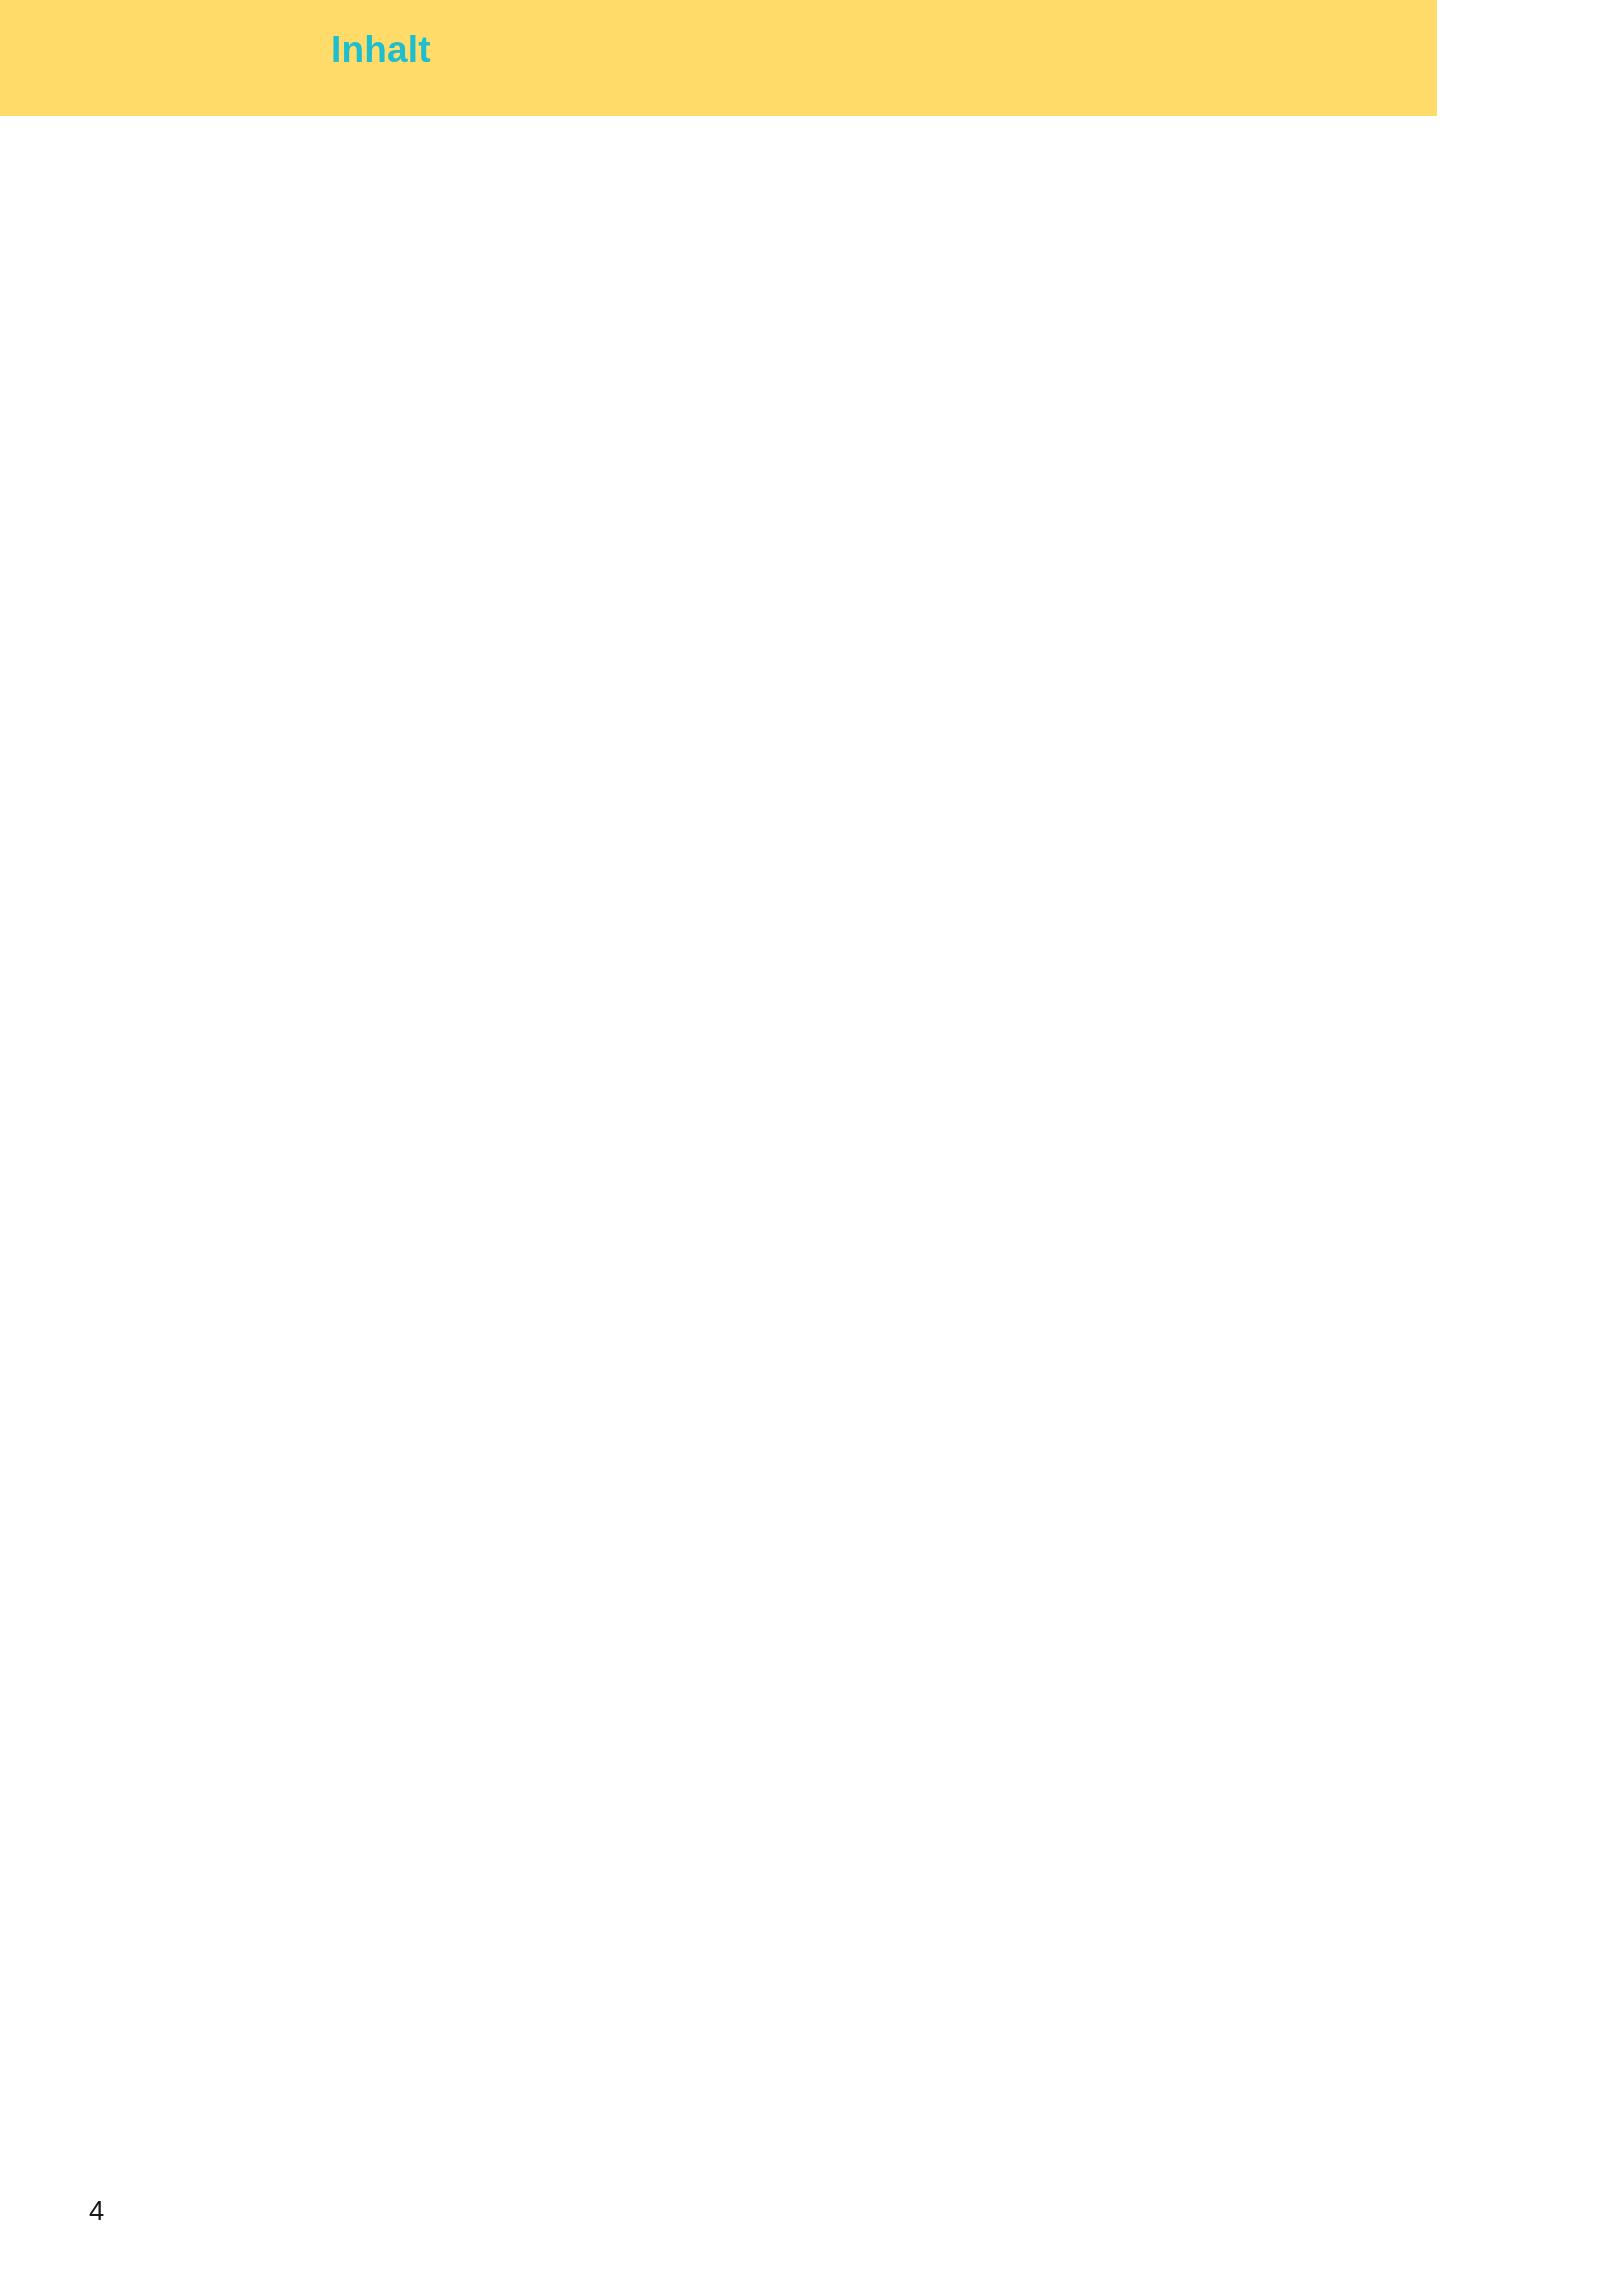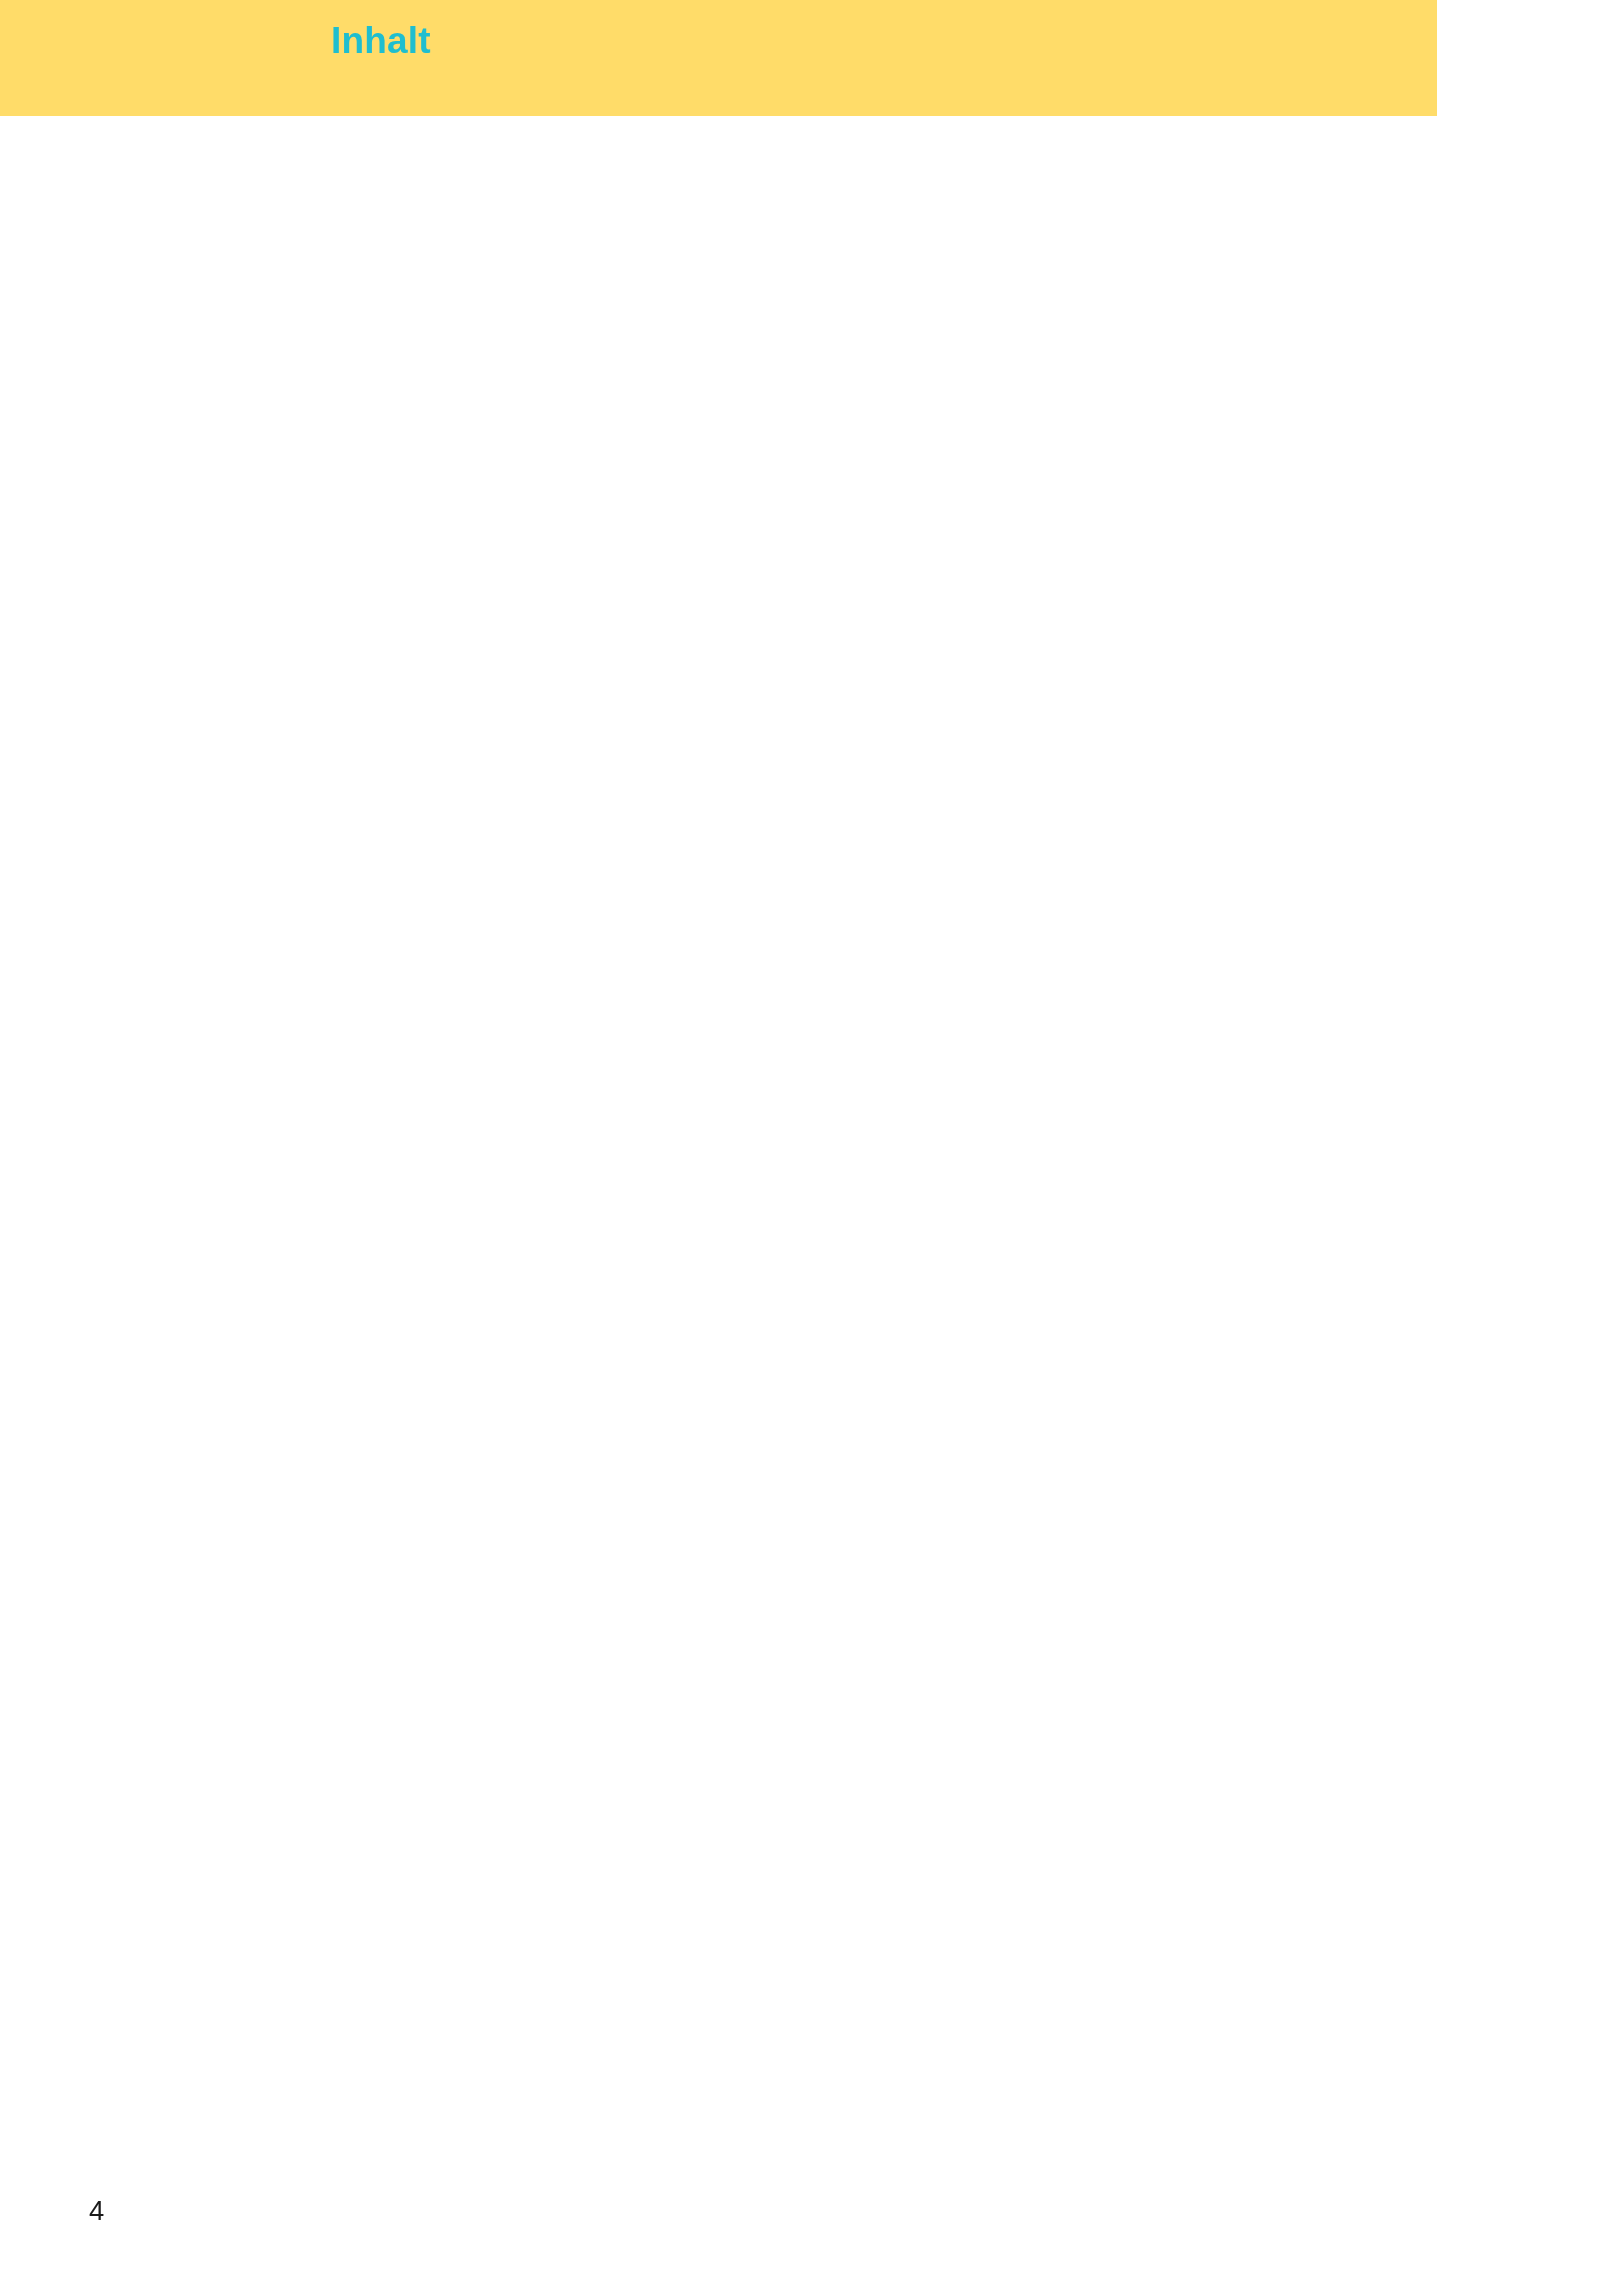--- a/index.html
+++ b/index.html
@@ -28,21 +28,21 @@
     left: 0;
     top: 0;
     width: 1437px;
     height: 116px;
     background: #ffdc69;
   }
 
   .header-title {
     position: absolute;
     left: 331px;
-    top: 22px;
+    top: 31px;
     font-size: 37px;
     font-weight: 700;
     letter-spacing: 0.2px;
     color: #1fbecf;
     line-height: 1;
   }
 
   
   .content {
     position: absolute;

